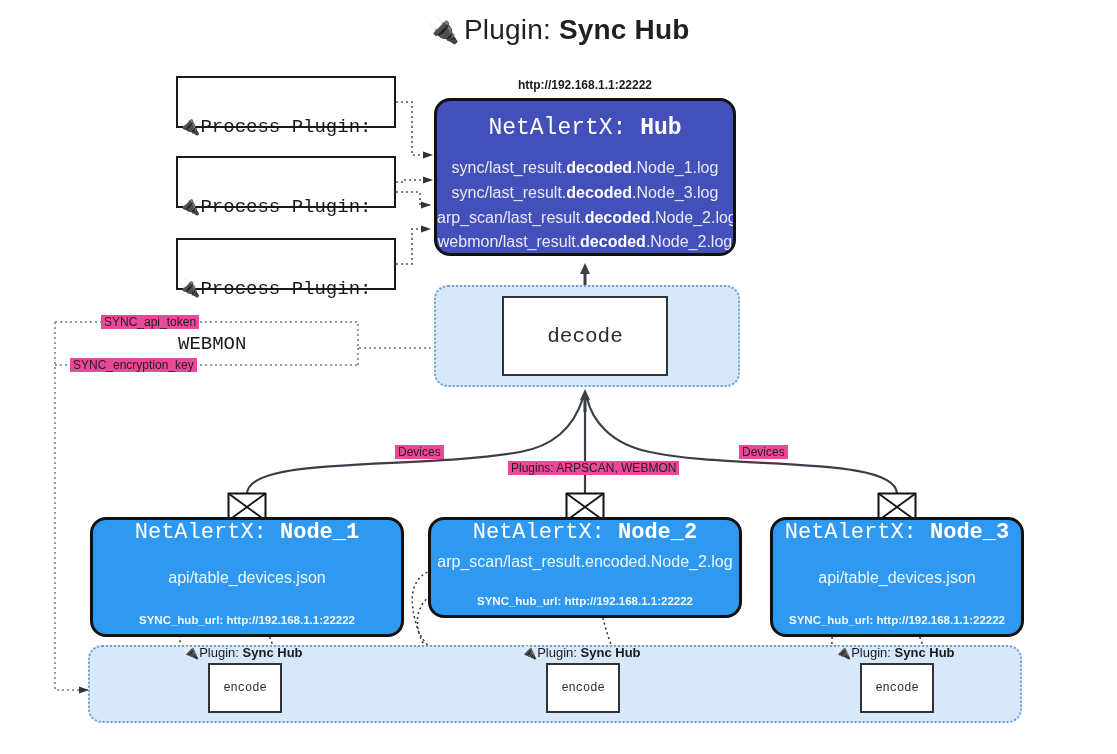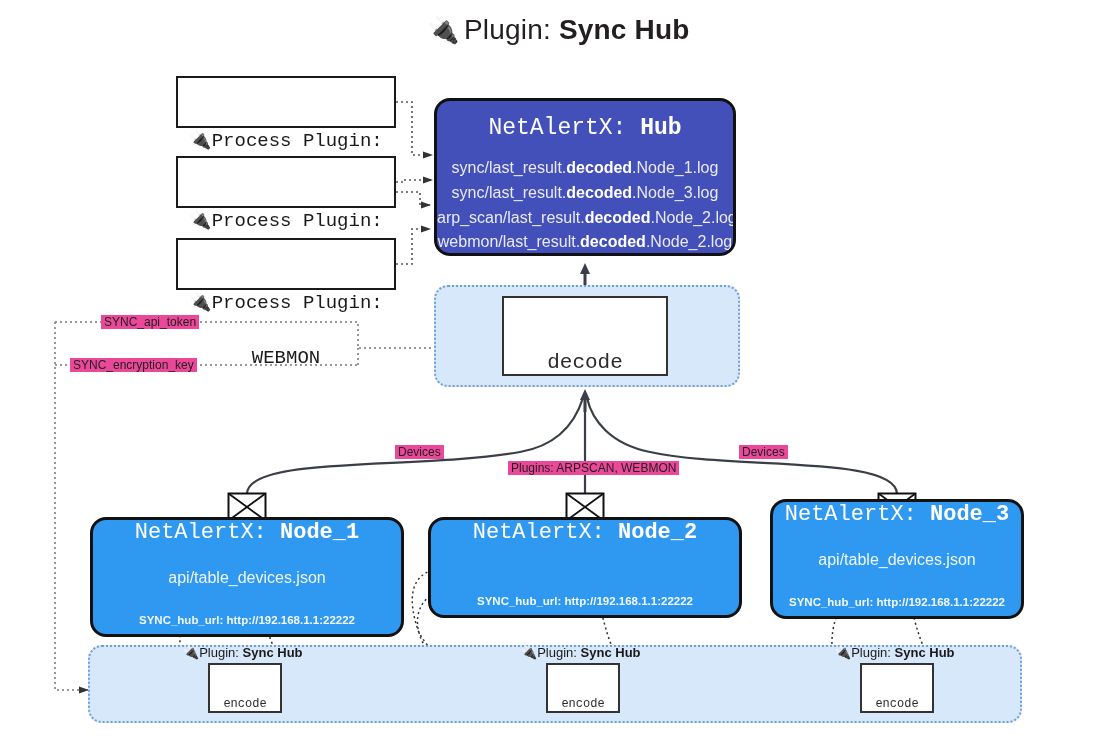--- a/index.html
+++ b/index.html
@@ -47,23 +47,23 @@
 
   
   .proc-box {
     position: absolute;
     box-sizing: border-box;
     background: #ffffff;
     border: 2px solid #1a1a1a;
     font-family: "Liberation Mono", monospace;
     font-size: 19px;
     color: #1a1a1a;
-    text-align: center;
+    text-align: left;
     line-height: 1.45;
-    padding-top: 21px;
+    padding-top: 7px;
     white-space: pre-line;
   }
   .proc-box .plug {
     font-family: "DejaVu Sans", sans-serif;
     filter: grayscale(1) contrast(1.6);
     font-size: 18px;
   }
 
   
   .hub-url {
@@ -107,21 +107,21 @@
     background: #d7e8fa;
     border: 2px dotted #6f9fd8;
     border-radius: 14px;
   }
   .plain-box {
     position: absolute;
     box-sizing: border-box;
     background: #ffffff;
     border: 2px solid #333333;
     display: flex;
-    align-items: flex-end;
+    align-items: center;
     justify-content: center;
     font-family: "Liberation Mono", monospace;
     color: #2b2b2b;
   }
   .decode-box { font-size: 21px; }
   .encode-box { font-size: 12px; }
 
   
   .edge-label {
     position: absolute;
@@ -260,20 +260,21 @@
   <div class="proc-box" style="left:176px; top:156px; width:220px; height:52px;">
     <span class="plug">🔌</span><span>Process Plugin:</span><br>
     <span>ARPSCAN</span>
   </div>
 
   <div class="proc-box" style="left:176px; top:238px; width:220px; height:52px;">
     <span class="plug">🔌</span><span>Process Plugin:</span><br>
     <span>WEBMON</span>
   </div>
 
+  <div class="hub-url" style="left:434px; top:78px; width:302px; text-align:center;">http://192.168.1.1:22222</div>
 
   <div class="hub-box" style="left:434px; top:98px; width:302px; height:158px;">
     <div class="hub-title">
       <span>NetAlertX: </span><span class="strong">Hub</span>
     </div>
     <div class="hub-lines">
       <div class="hub-line">
         <span>sync/last_result.</span><b>decoded</b><span>.Node_1.log</span>
       </div>
       <div class="hub-line">
@@ -318,24 +319,25 @@
       <span>NetAlertX: </span><span class="strong">Node_1</span>
     </div>
     <div class="node-line">api/table_devices.json</div>
     <div class="node-foot">SYNC_hub_url: http://192.168.1.1:22222</div>
   </div>
 
   <div class="node-box" style="left:428px; top:517px; width:314px; height:101px;">
     <div class="node-title">
       <span>NetAlertX: </span><span class="strong">Node_2</span>
     </div>
+    <div class="node-line" style="margin-top:4px;">arp_scan/last_result.encoded.Node_2.log</div>
     <div class="node-foot">SYNC_hub_url: http://192.168.1.1:22222</div>
   </div>
 
-  <div class="node-box" style="left:770px; top:499px; width:254px; height:120px;">
+  <div class="node-box" style="left:770px; top:517px; width:254px; height:120px;">
     <div class="node-title">
       <span>NetAlertX: </span><span class="strong">Node_3</span>
     </div>
     <div class="node-line">api/table_devices.json</div>
     <div class="node-foot">SYNC_hub_url: http://192.168.1.1:22222</div>
   </div>
 
   <div class="bottom-wrap" style="left:88px; top:645px; width:934px; height:78px;"></div>
 
   <div class="plugin-tag" style="left:183px; top:645px;">

